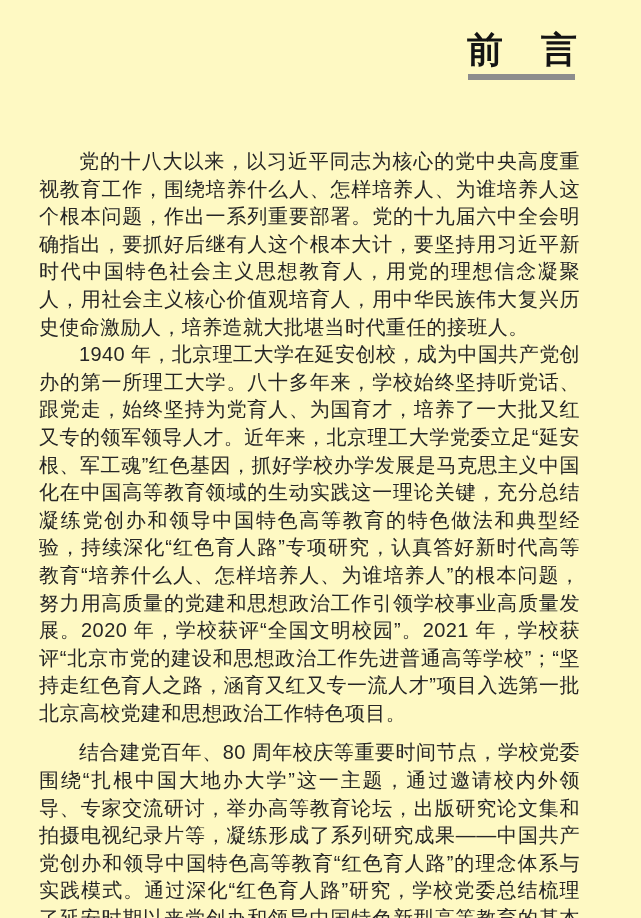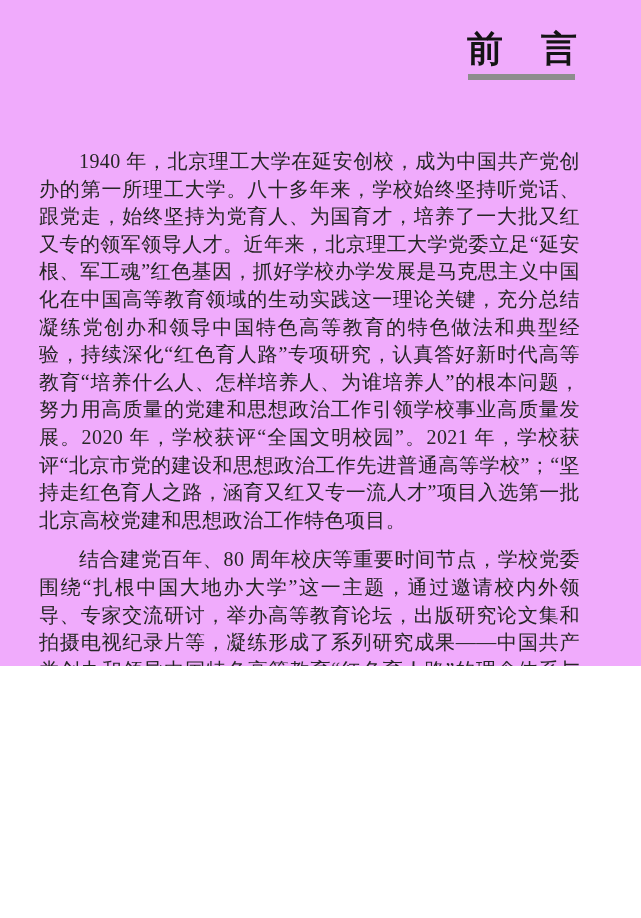--- a/index.html
+++ b/index.html
@@ -3,24 +3,24 @@
 <meta charset="utf-8">
 <style>
   html, body {
     margin: 0;
     padding: 0;
     background: #ffffff;
   }
   .page {
     position: relative;
     width: 641px;
-    height: 666px;
-    background: #f0abfc;
+    height: 918px;
+    background: #fef9c3;
     overflow: hidden;
-    font-family: Liberation Serif, serif;
+    font-family: Liberation Sans, sans-serif;
   }
   .title-wrap {
     position: absolute;
     top: 30px;
     right: 63px;
     text-align: right;
   }
   .page-title {
     display: inline-block;
     font-size: 36px;
@@ -62,17 +62,18 @@
 <body>
 
 <div class="page">
 
   <div class="title-wrap">
     <div class="page-title">前　言</div>
     <div class="title-divider"></div>
   </div>
 
   <div class="body-text">
+    <p>党的十八大以来，以习近平同志为核心的党中央高度重视教育工作，围绕培养什么人、怎样培养人、为谁培养人这个根本问题，作出一系列重要部署。党的十九届六中全会明确指出，要抓好后继有人这个根本大计，要坚持用习近平新时代中国特色社会主义思想教育人，用党的理想信念凝聚人，用社会主义核心价值观培育人，用中华民族伟大复兴历史使命激励人，培养造就大批堪当时代重任的接班人。</p>
     <p>1940 年，北京理工大学在延安创校，成为中国共产党创办的第一所理工大学。八十多年来，学校始终坚持听党话、跟党走，始终坚持为党育人、为国育才，培养了一大批又红又专的领军领导人才。近年来，北京理工大学党委立足“延安根、军工魂”红色基因，抓好学校办学发展是马克思主义中国化在中国高等教育领域的生动实践这一理论关键，充分总结凝练党创办和领导中国特色高等教育的特色做法和典型经验，持续深化“红色育人路”专项研究，认真答好新时代高等教育“培养什么人、怎样培养人、为谁培养人”的根本问题，努力用高质量的党建和思想政治工作引领学校事业高质量发展。2020 年，学校获评“全国文明校园”。2021 年，学校获评“北京市党的建设和思想政治工作先进普通高等学校”；“坚持走红色育人之路，涵育又红又专一流人才”项目入选第一批北京高校党建和思想政治工作特色项目。</p>
     <p class="extra-gap">结合建党百年、80 周年校庆等重要时间节点，学校党委围绕“扎根中国大地办大学”这一主题，通过邀请校内外领导、专家交流研讨，举办高等教育论坛，出版研究论文集和拍摄电视纪录片等，凝练形成了系列研究成果——中国共产党创办和领导中国特色高等教育“红色育人路”的理念体系与实践模式。通过深化“红色育人路”研究，学校党委总结梳理了延安时期以来党创办和领导中国特色新型高等教育的基本经验，着重立足理工科特点，构建思政教育与人才培养深度融合的育人格局，进一步优化了以红色基因铸魂育人为主线的德学共育体系。</p>
   </div>
 
 </div>
 
 </body></html>

